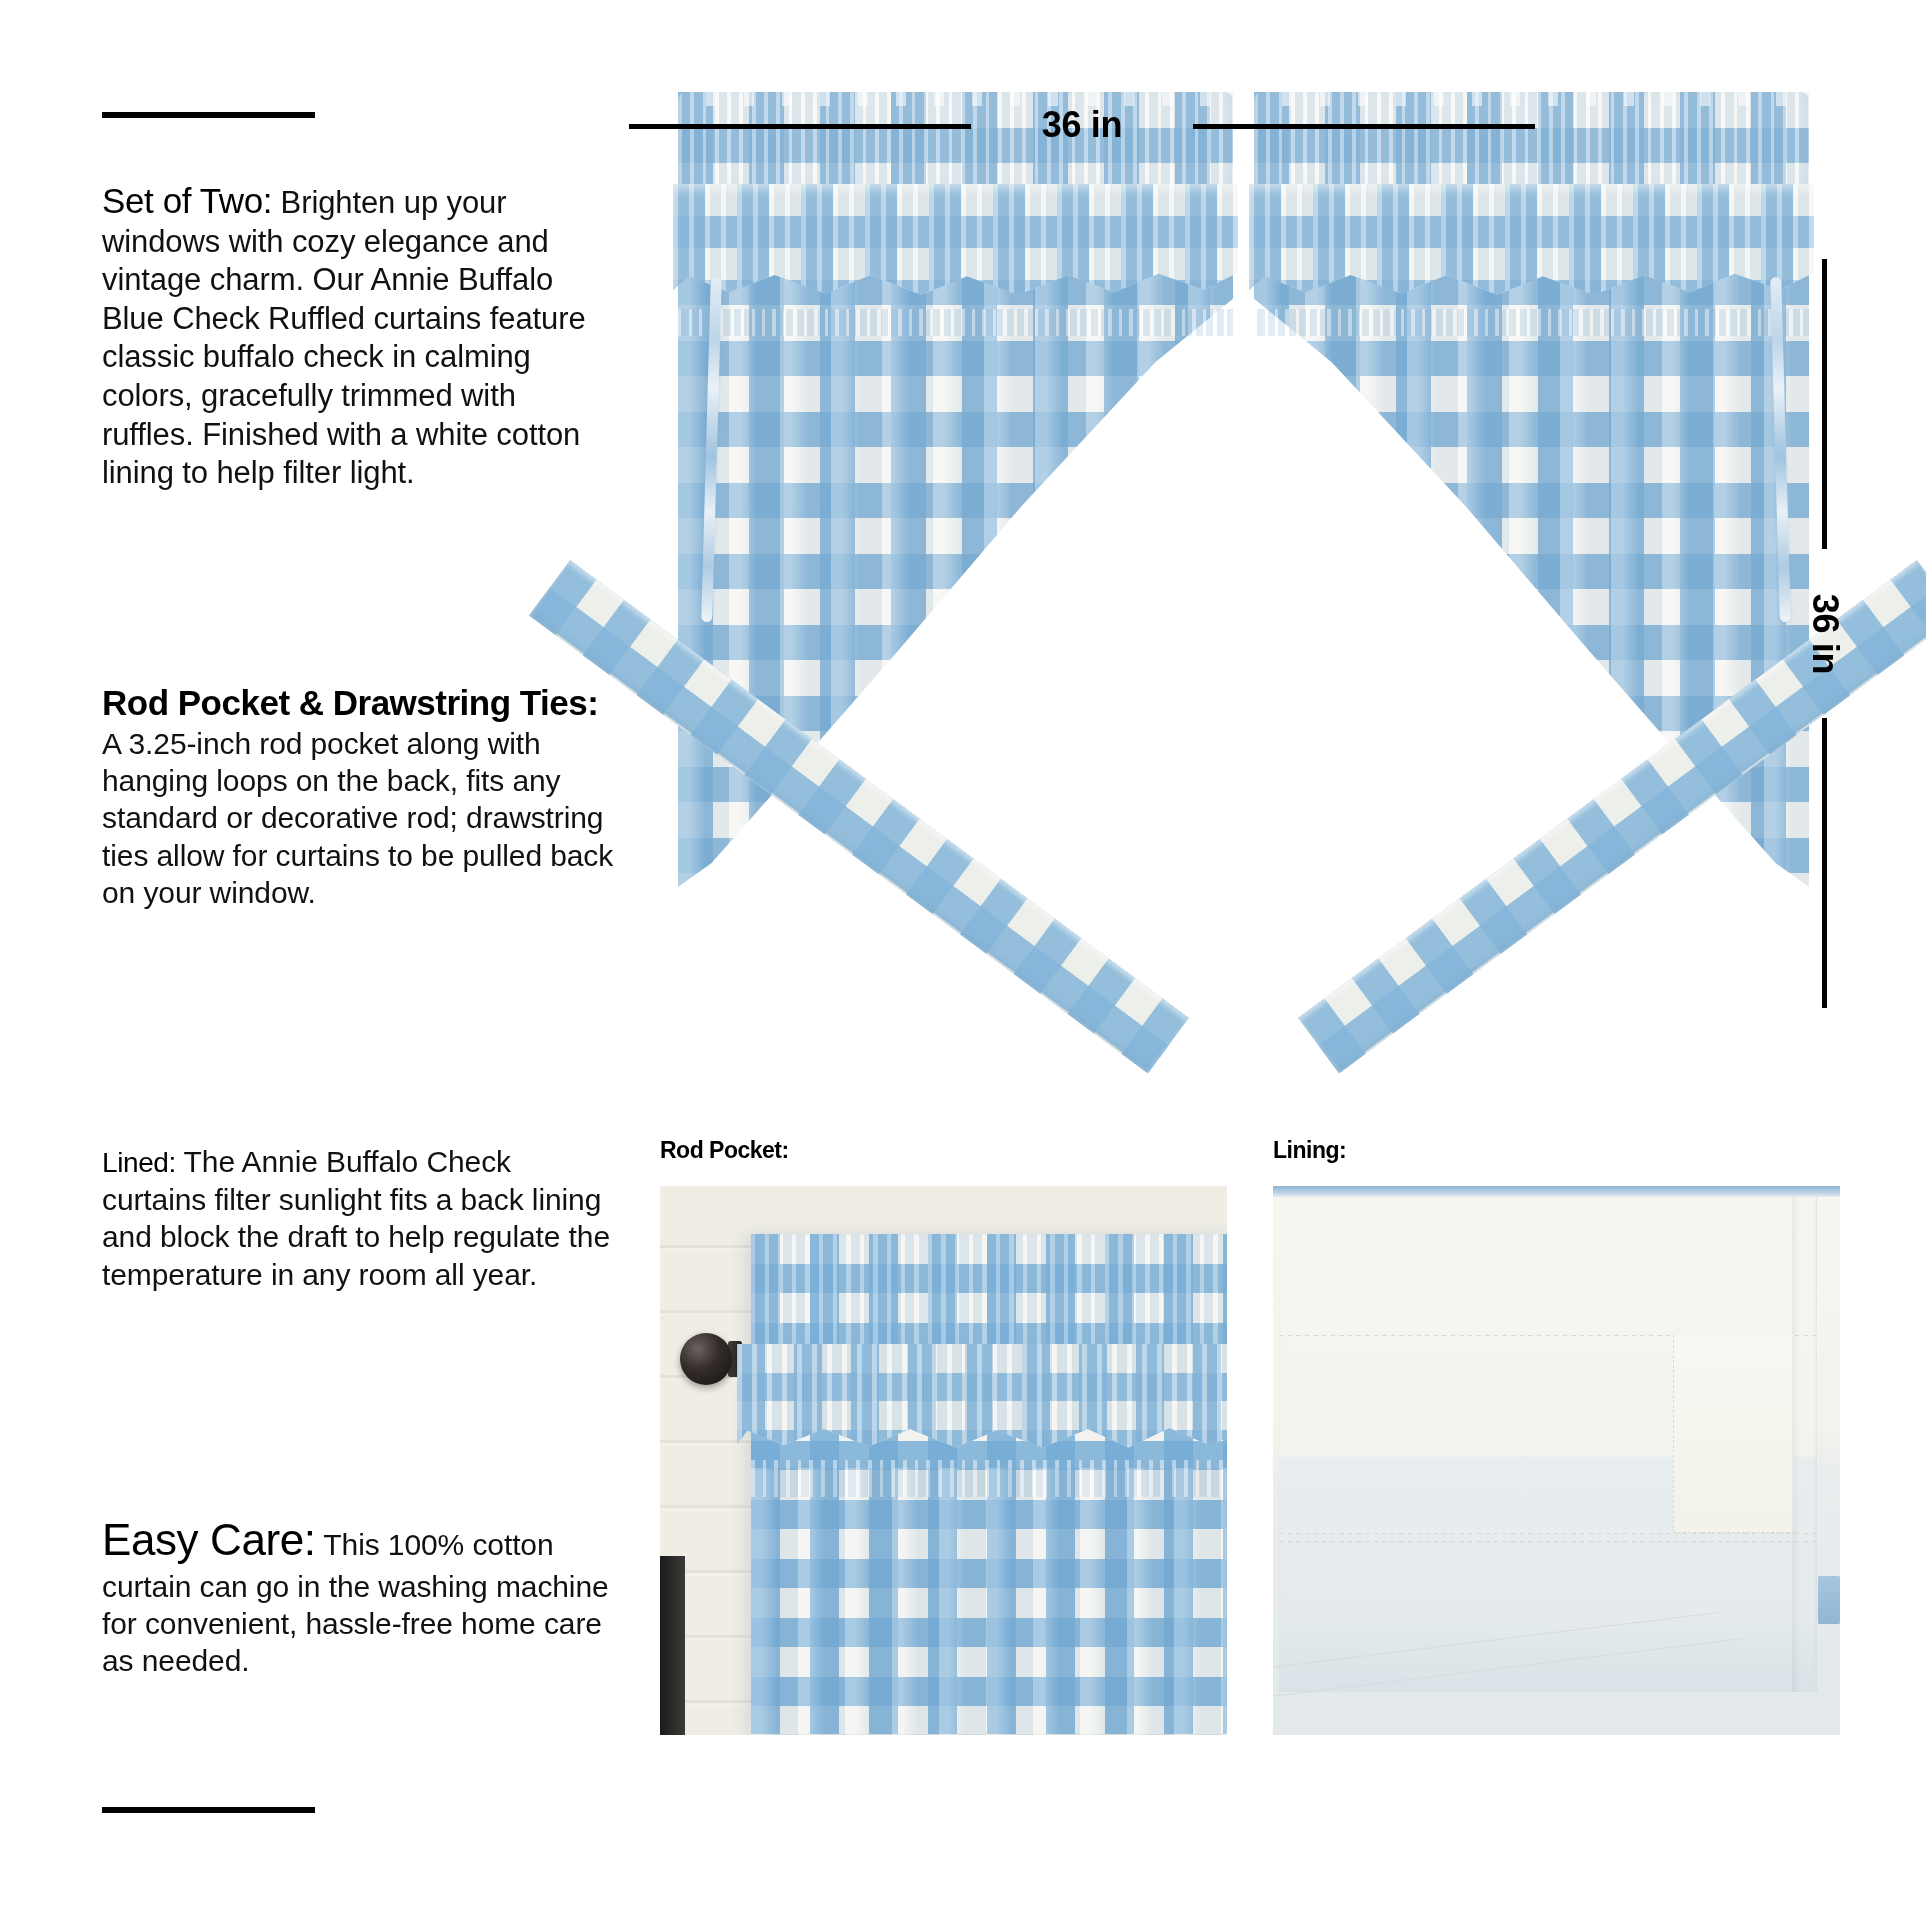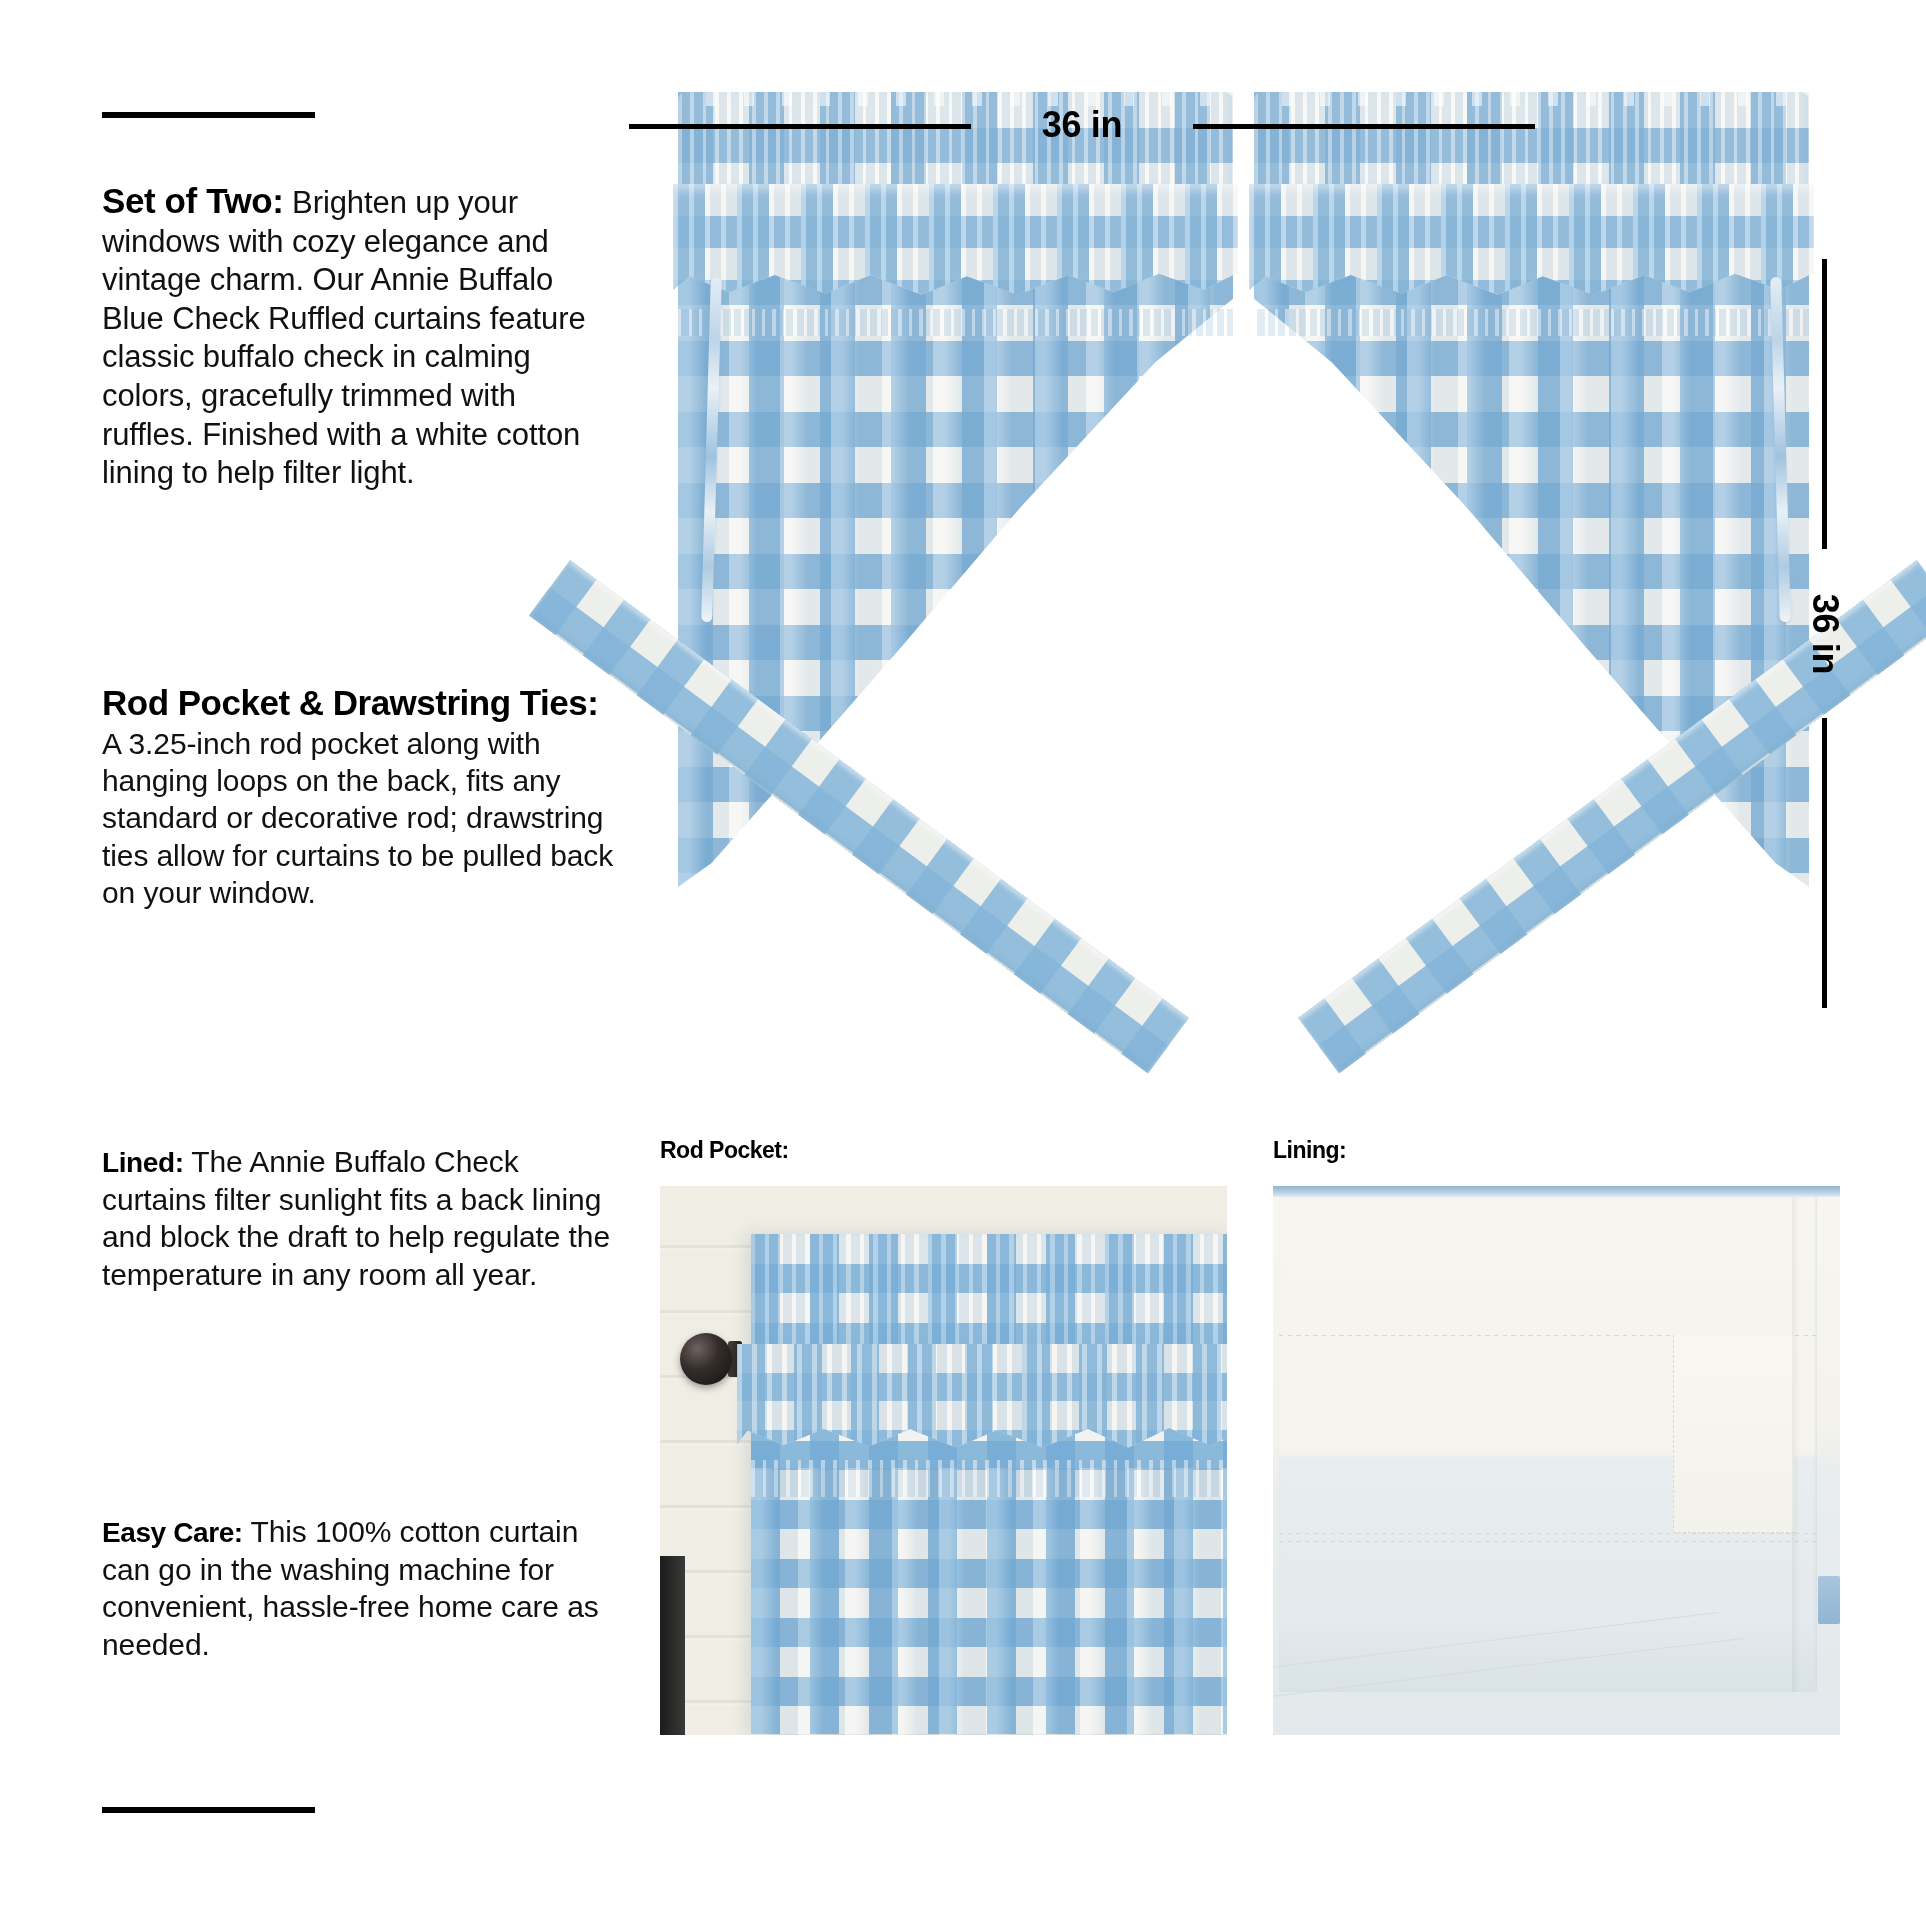--- a/index.html
+++ b/index.html
@@ -15,40 +15,40 @@
   }
   .rule-top { top:112px; }
   .rule-bottom { top:1807px; }
 
   .blk { width:512px; }
   .blk p {
     font-size:30px; line-height:1.245; letter-spacing:-0.1px;
     font-weight:400; color:#111;
   }
   .blk p b, .lead {
-    font-weight:700; letter-spacing:-0.4px; color:#000;
+    font-weight:400; letter-spacing:-0.4px; color:#000;
   }
   .hdr2 {
     font-size:35px; font-weight:700; line-height:1.09;
     letter-spacing:-0.5px; color:#000; margin-bottom:2.5px;
   }
 
   #blk1 { position:absolute; left:102px; top:179px; }
   #blk1 p { font-size:31px; }
   #blk1 .lead { font-size:35px; }
 
   #blk2 { position:absolute; left:102px; top:684px; }
   #blk2 .hdr2 { font-size:35px; }
   #blk2 p { font-size:30px; }
 
   #blk3 { position:absolute; left:102px; top:1143px; }
   #blk3 .lead { font-size:28px; }
 
   #blk4 { position:absolute; left:102px; top:1513px; }
-  #blk4 .lead { font-size:28px; }
+  #blk4 .lead { font-size:44px; }
 
   
   #hero { position:absolute; left:641px; top:92px; width:1233px; height:937px; }
 
   
   .check {
     background-color:#F3F4F1;
     background-image:
       linear-gradient(90deg, rgba(122,173,212,.80) 50%, rgba(122,173,212,0) 50%),
       linear-gradient(0deg,  rgba(122,173,212,.80) 50%, rgba(122,173,212,0) 50%);

